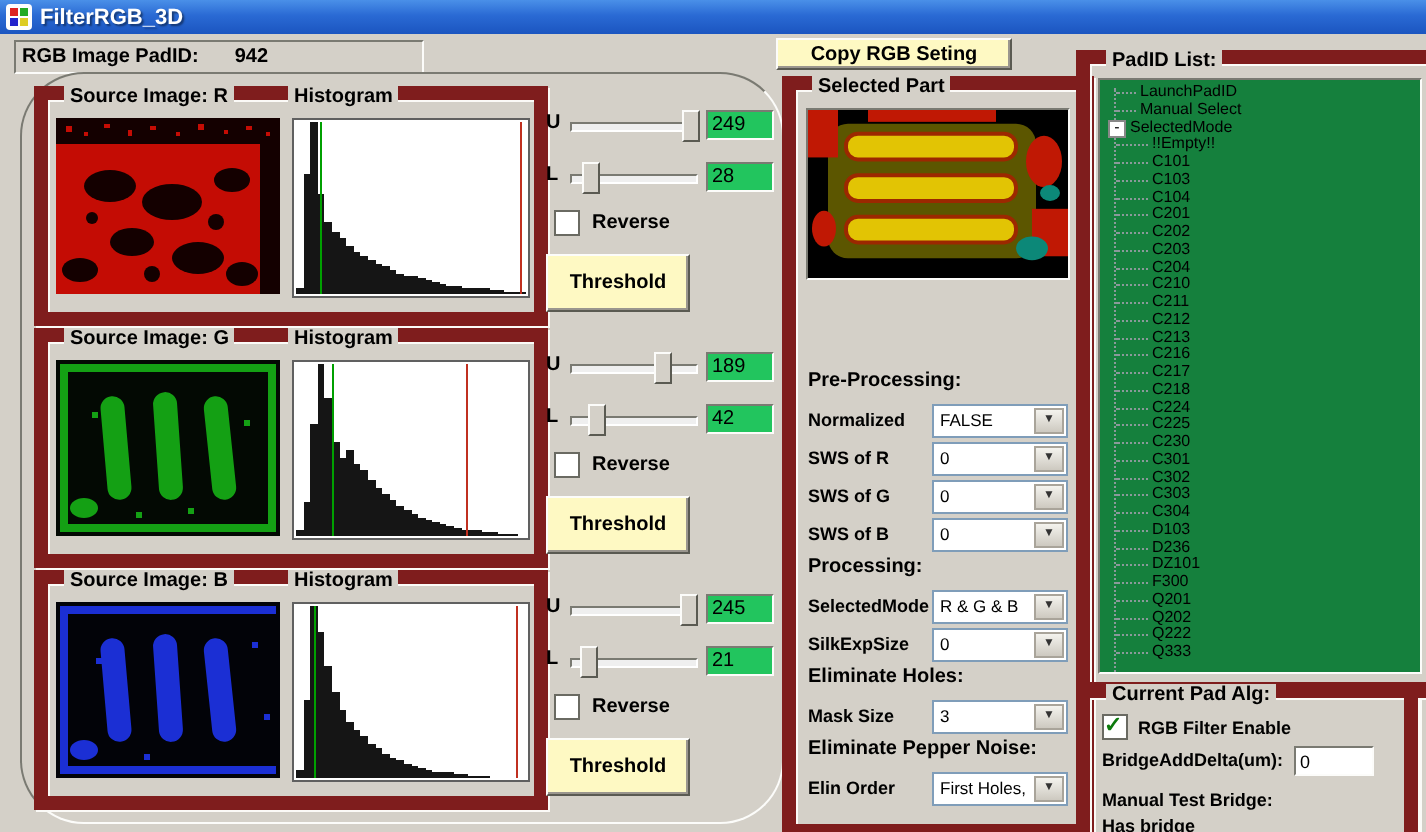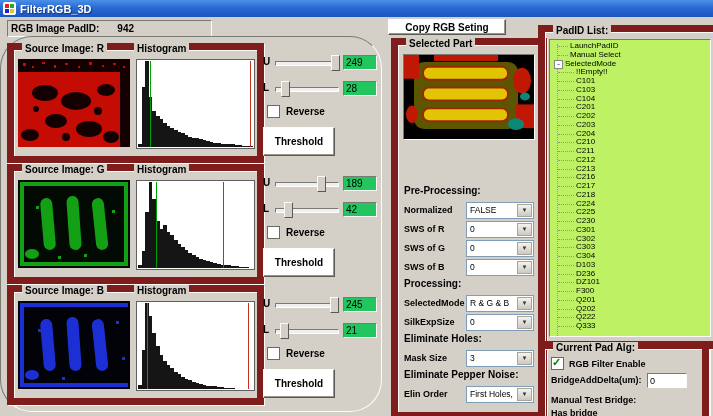--- a/index.html
+++ b/index.html
@@ -6,33 +6,33 @@
   body{width:713px;height:416px;overflow:hidden;background:#d4d0c8;
        font-family:"Liberation Sans",sans-serif;-webkit-user-select:none;}
   .window{position:relative;width:713px;height:416px;overflow:hidden;background:#d4d0c8;}
   .titlebar{position:absolute;top:0;left:0;right:0;height:17px;
     background:linear-gradient(180deg,#4a90e8 0%,#2a6ad4 45%,#1b55c0 100%);
     display:flex;align-items:center;padding-left:3px;z-index:50;}
   .title-text{color:#fff;font-size:11px;font-weight:bold;margin-left:4px;text-shadow:1px 1px 1px rgba(0,0,0,.45);}
   .client{position:absolute;top:17px;left:0;right:0;bottom:0;}
 
   .sunken{border:1px solid;border-color:#7a7a72 #fcfcfa #fcfcfa #7a7a72;}
-  .btn{border:1px solid;border-color:#fcfcfa #5a5a52 #5a5a52 #fcfcfa;background:#ffffff;
+  .btn{border:1px solid;border-color:#fcfcfa #5a5a52 #5a5a52 #fcfcfa;background:#fef9c3;
        box-shadow:inset -1px -1px 0 #9a968e;font-family:inherit;font-size:10px;font-weight:bold;
        padding:0;color:#000;}
   .groupbox{position:absolute;border:7px solid #7f1d1d;
        box-shadow:inset 1px 1px 0 #fbfaf7,1px 1px 0 #fbfaf7;}
   .gb-title{position:absolute;top:-7px;left:8px;background:#d4d0c8;padding:0 3px;
        font-size:10px;font-weight:bold;line-height:12px;white-space:nowrap;}
 
   .padid-panel{position:absolute;left:7px;top:3px;width:200px;height:15px;display:flex;
        align-items:center;gap:18px;padding-left:3px;font-size:10px;font-weight:bold;}
   .copy-btn{position:absolute;left:388px;top:2px;width:118px;height:16px;}
 
-  .left-panel{position:absolute;left:0;top:19px;width:380px;height:374px;border-radius:32px;}
+  .left-panel{position:absolute;left:10px;top:19px;width:380px;height:374px;border-radius:32px;}
   .channel{position:absolute;left:2px;right:2px;height:116px;}
   .ch-box{left:4px;top:4px;width:243px;height:106px;}
   .hist-title{left:120px;}
   .thumb{position:absolute;left:4px;top:9px;width:112px;height:88px;overflow:hidden;background:#000;}
   .thumb svg{display:block;width:100%;height:100%;}
   .hist{position:absolute;left:122px;top:9px;width:117px;height:88px;background:#fff;border:1px solid #606060;}
   .hist-bars{position:absolute;inset:1px;display:flex;align-items:flex-end;}
   .hist-bar{flex:1 1 auto;background:#151515;}
   .tl{position:absolute;top:1px;bottom:1px;width:1px;}
   .tl-low{background:#00a000;}
@@ -64,21 +64,21 @@
   .proc-section:first-child{margin-top:0;}
   .proc-row{position:relative;height:16px;margin-top:3px;}
   .proc-label{position:absolute;left:1px;top:3px;font-size:9px;font-weight:bold;white-space:nowrap;}
   .combo{position:absolute;right:1px;top:0;width:66px;height:15px;background:#fff;border:1px solid #7f9db9;}
   .combo-val{position:absolute;left:3px;top:2px;font-size:8.5px;white-space:nowrap;}
   .combo-btn{position:absolute;top:1px;right:1px;bottom:1px;width:13px;
        background:linear-gradient(#f4f3ee,#cdc9c0);border:1px solid #a9a49a;
        font-size:6px;text-align:center;line-height:11px;color:#333;}
 
   .padlist-box{left:538px;top:8px;width:170px;height:309px;}
-  .tree{position:absolute;inset:7px 4px 4px 4px;background:#bef264;
+  .tree{position:absolute;inset:7px 4px 4px 4px;background:#15803d;
        border:1px solid;border-color:#7a7a72 #fcfcfa #fcfcfa #7a7a72;overflow:hidden;}
   .tree-items{position:absolute;inset:2px 1px 1px 1px;}
   .tree-items::before{content:"";position:absolute;left:6px;top:2px;height:294px;border-left:1px dotted #8a9a9a;}
   .ti{position:relative;height:8.75px;line-height:8.75px;font-size:8px;white-space:nowrap;}
   .ti.l0{padding-left:14px;}.ti.l1{padding-left:19px;}.ti.l2{padding-left:25px;}
   .ti::before{content:"";position:absolute;top:4px;left:7px;border-top:1px dotted #8a9a9a;}
   .ti.l0::before{width:5px;}.ti.l1::before{width:10px;}.ti.l2::before{width:16px;}
   .expander{position:absolute;left:3px;top:0;width:7px;height:7px;background:#fff;border:1px solid #888;
        text-align:center;line-height:5px;font-size:8px;z-index:2;}
 

